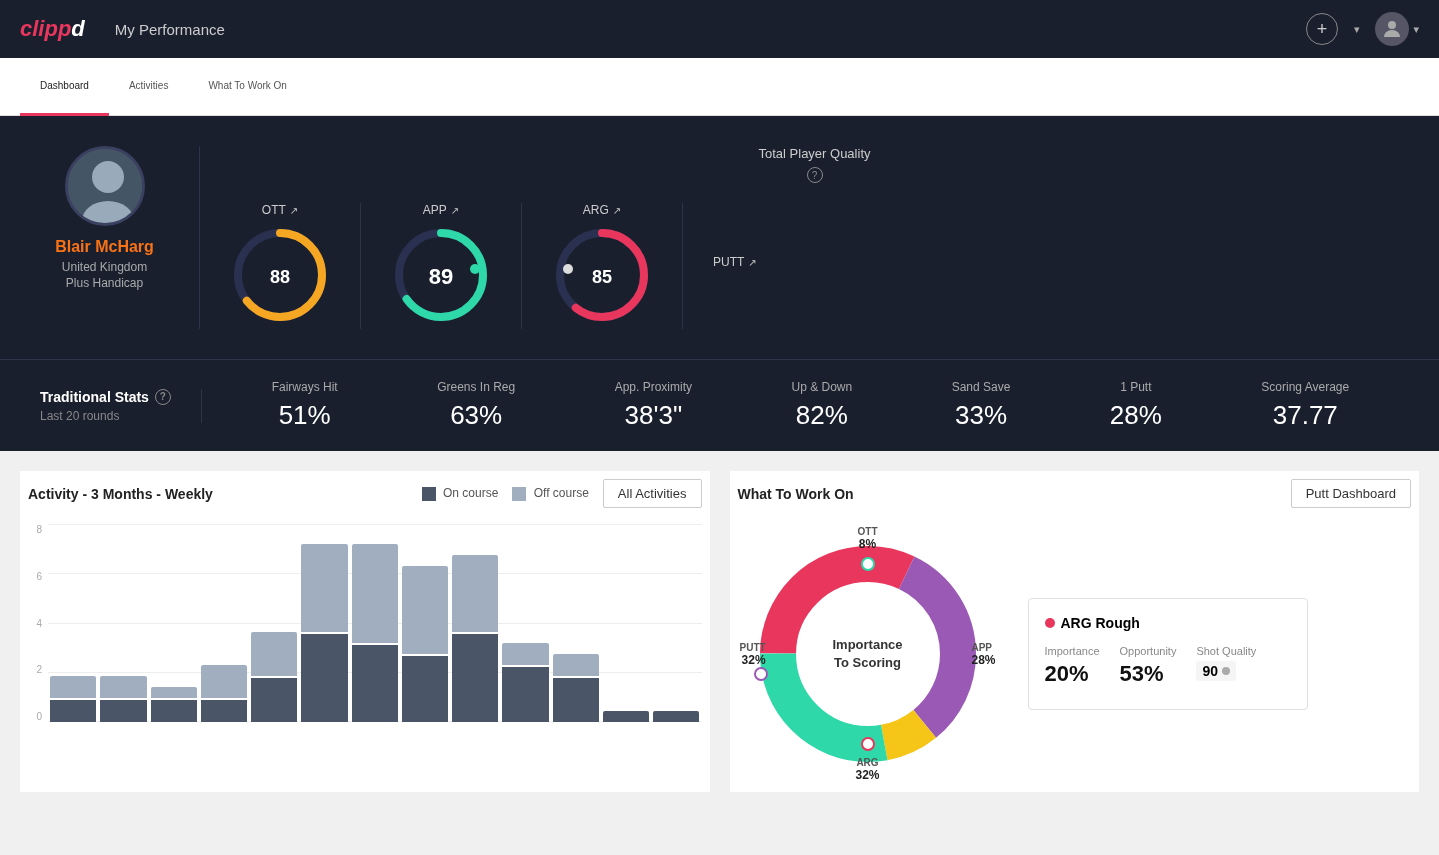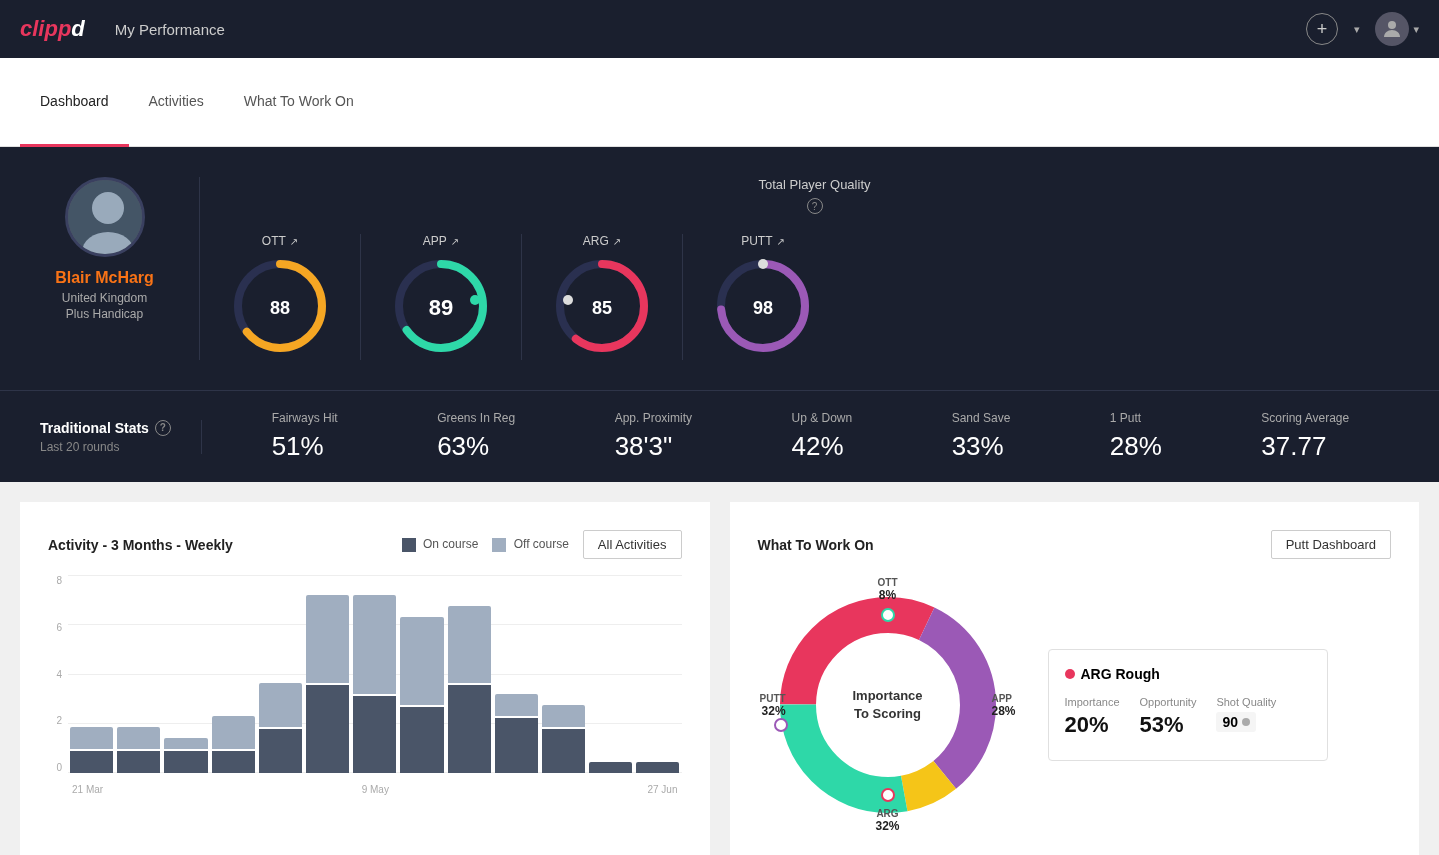--- a/index.html
+++ b/index.html
@@ -68,22 +68,22 @@
     .chevron { color: #aaa; font-size: 11px; }
 
     
     .tab-bar {
       background: #fff;
       display: flex;
       padding: 0 20px;
       border-bottom: 1px solid #e0e0e0;
     }
     .tab {
-      padding: 35px 20px;
-      font-size: 14px;
+      padding: 22px 20px;
+      font-size: 10px;
       color: #555;
       cursor: pointer;
       border-bottom: 3px solid transparent;
       margin-bottom: -1px;
     }
     .tab.active {
       color: #222;
       border-bottom: 3px solid #e8365d;
       font-weight: 500;
     }
@@ -214,20 +214,21 @@
     }
     .stats-items {
       flex: 1;
       display: flex;
       justify-content: space-around;
       padding-left: 20px;
     }
     .stat-item {
       display: flex;
       flex-direction: column;
+      align-items: center;
       gap: 6px;
     }
     .stat-label {
       color: #aaa;
       font-size: 12px;
     }
     .stat-value {
       color: #fff;
       font-size: 26px;
       font-weight: 300;
@@ -236,21 +237,21 @@
     
     .bottom-panels {
       display: flex;
       gap: 20px;
       padding: 20px;
       background: #f0f0f0;
     }
     .panel {
       background: #fff;
       border-radius: 0;
-      padding: 28px;
+      padding: 8px;
       flex: 1;
     }
     .panel-header {
       display: flex;
       align-items: center;
       justify-content: space-between;
       margin-bottom: 16px;
     }
     .panel-title {
       font-size: 14px;
@@ -425,28 +426,20 @@
           </svg>
           <div class="ring-value" style="font-size:18px">85</div>
         </div>
       </div>
 
       <div class="gauge-item">
         <div class="gauge-label">
           <span>PUTT</span>
           <span class="arrow">↗</span>
         </div>
-        <div class="ring-container">
-          <svg width="100" height="100">
-            <circle cx="50" cy="50" r="42" fill="none" stroke="#2a3050" stroke-width="8"></circle>
-            <circle cx="50" cy="50" r="42" fill="none" stroke="#9b59b6" stroke-width="8" stroke-dasharray="260 264" stroke-dashoffset="66" stroke-linecap="round" transform="rotate(-90 50 50)"></circle>
-            <circle cx="50" cy="8" r="5" fill="#ddd"></circle>
-          </svg>
-          <div class="ring-value" style="font-size:18px">98</div>
-        </div>
       </div>
     </div>
   </div>
 </div>
 
 <div class="stats-row">
   <div class="stats-label-section">
     <div class="stats-title">
       <span>Traditional Stats</span>
       <div class="help-icon">?</div>
@@ -461,21 +454,21 @@
     <div class="stat-item">
       <div class="stat-label">Greens In Reg</div>
       <div class="stat-value">63%</div>
     </div>
     <div class="stat-item">
       <div class="stat-label">App. Proximity</div>
       <div class="stat-value">38'3"</div>
     </div>
     <div class="stat-item">
       <div class="stat-label">Up &amp; Down</div>
-      <div class="stat-value">42%</div>
+      <div class="stat-value">82%</div>
     </div>
     <div class="stat-item">
       <div class="stat-label">Sand Save</div>
       <div class="stat-value">33%</div>
     </div>
     <div class="stat-item">
       <div class="stat-label">1 Putt</div>
       <div class="stat-value">28%</div>
     </div>
     <div class="stat-item">
@@ -572,25 +565,20 @@
                 <div style="width: 100%; height: 22.2222%; background: rgb(74, 85, 104); border-radius: 0px;"></div>
               </div>
               <div style="flex: 1 1 0%; display: flex; flex-direction: column; align-items: center; justify-content: flex-end; height: 100%; gap: 2px;">
                 <div style="width: 100%; height: 5.55556%; background: rgb(74, 85, 104); border-radius: 2px 2px 0px 0px;"></div>
               </div>
               <div style="flex: 1 1 0%; display: flex; flex-direction: column; align-items: center; justify-content: flex-end; height: 100%; gap: 2px;">
                 <div style="width: 100%; height: 5.55556%; background: rgb(74, 85, 104); border-radius: 2px 2px 0px 0px;"></div>
               </div>
             </div>
 
-          <div style="position:absolute;bottom:0;left:0;right:0;display:flex;justify-content:space-between;padding:0 4px">
-            <span style="font-size:10px;color:#aaa">21 Mar</span>
-            <span style="font-size:10px;color:#aaa">9 May</span>
-            <span style="font-size:10px;color:#aaa">27 Jun</span>
-          </div>
         </div>
       </div>
     </div>
   </div>
 
   <div class="panel" style="min-width:0;flex:1">
     <div class="panel-header">
       <span class="panel-title">What To Work On</span>
       <button class="btn-outline">Putt Dashboard</button>
     </div>

